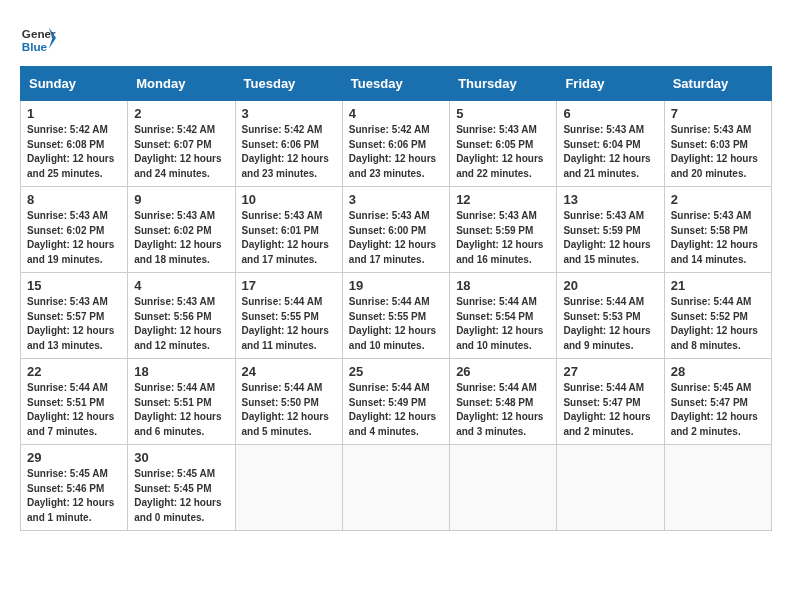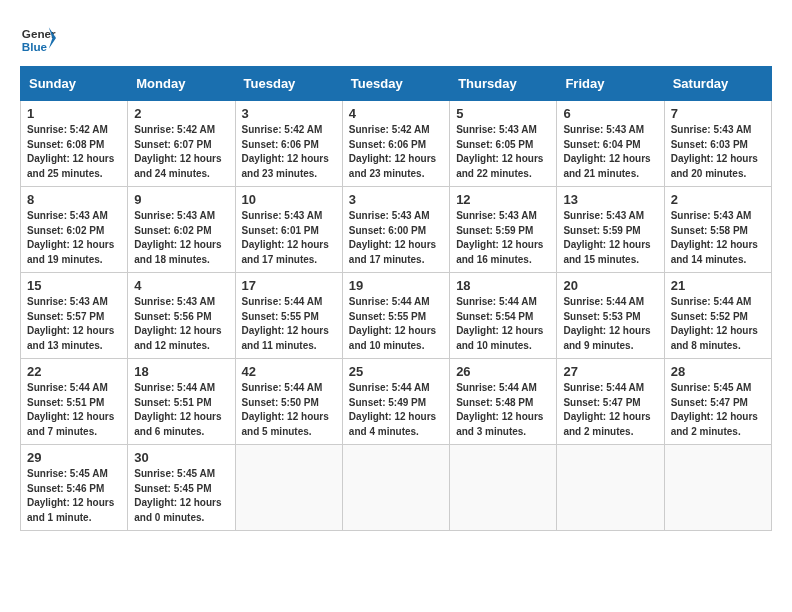--- a/index.html
+++ b/index.html
@@ -290,21 +290,21 @@
         </td>
         <td>
           <span class="day-num">18</span>
           <div class="day-info">
             Sunrise: 5:44 AM<br>
             Sunset: 5:51 PM<br>
             Daylight: 12 hours and 6 minutes.
           </div>
         </td>
         <td>
-          <span class="day-num">42</span>
+          <span class="day-num">24</span>
           <div class="day-info">
             Sunrise: 5:44 AM<br>
             Sunset: 5:50 PM<br>
             Daylight: 12 hours and 5 minutes.
           </div>
         </td>
         <td>
           <span class="day-num">25</span>
           <div class="day-info">
             Sunrise: 5:44 AM<br>

